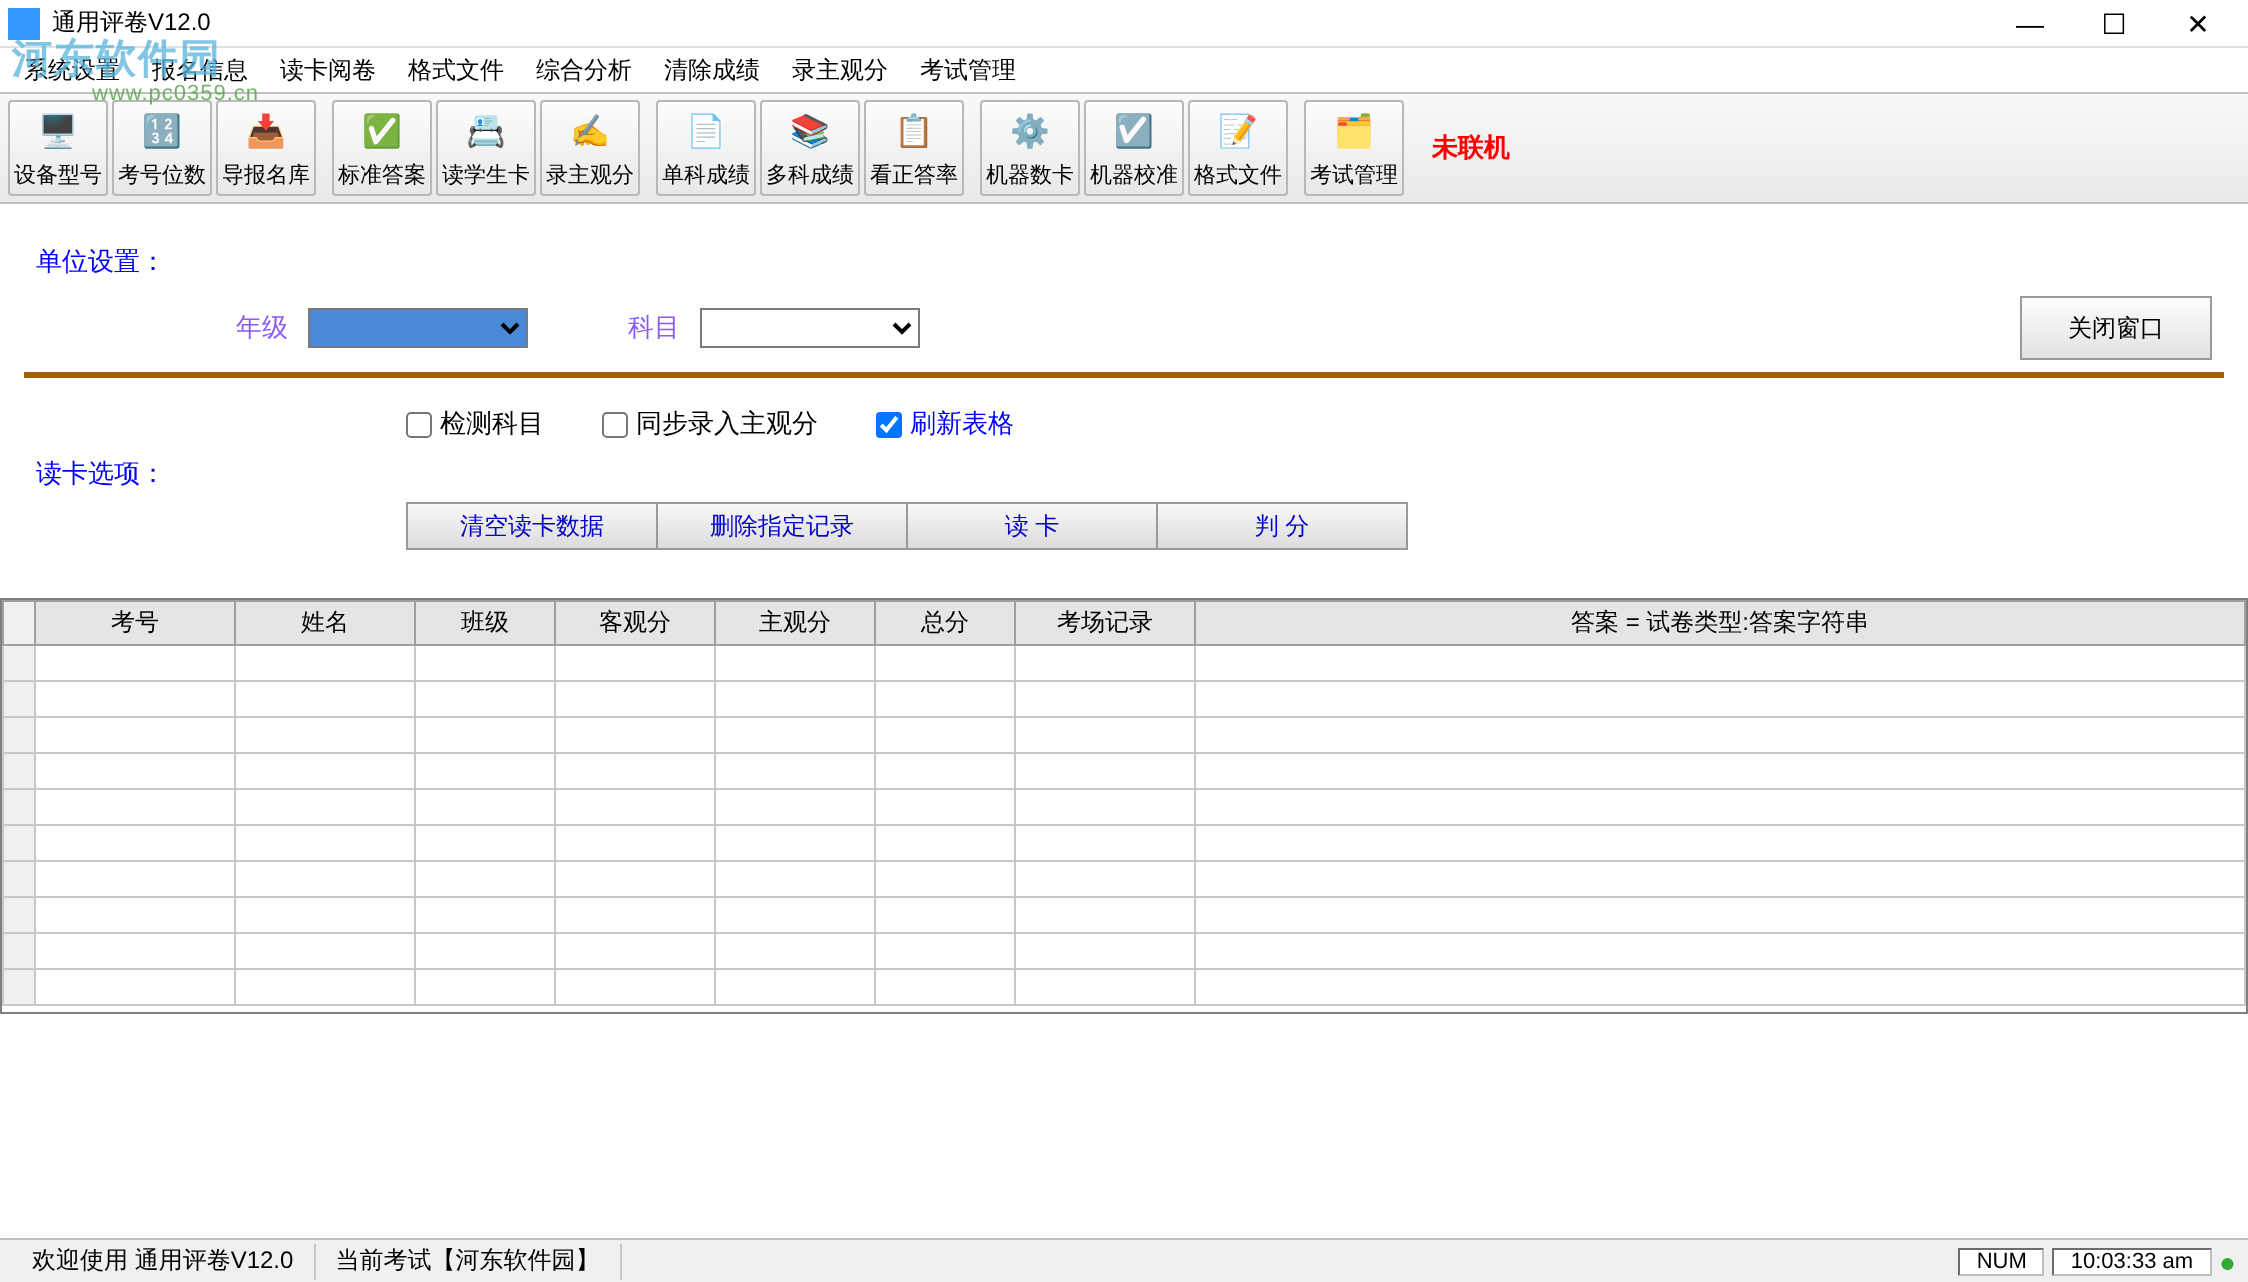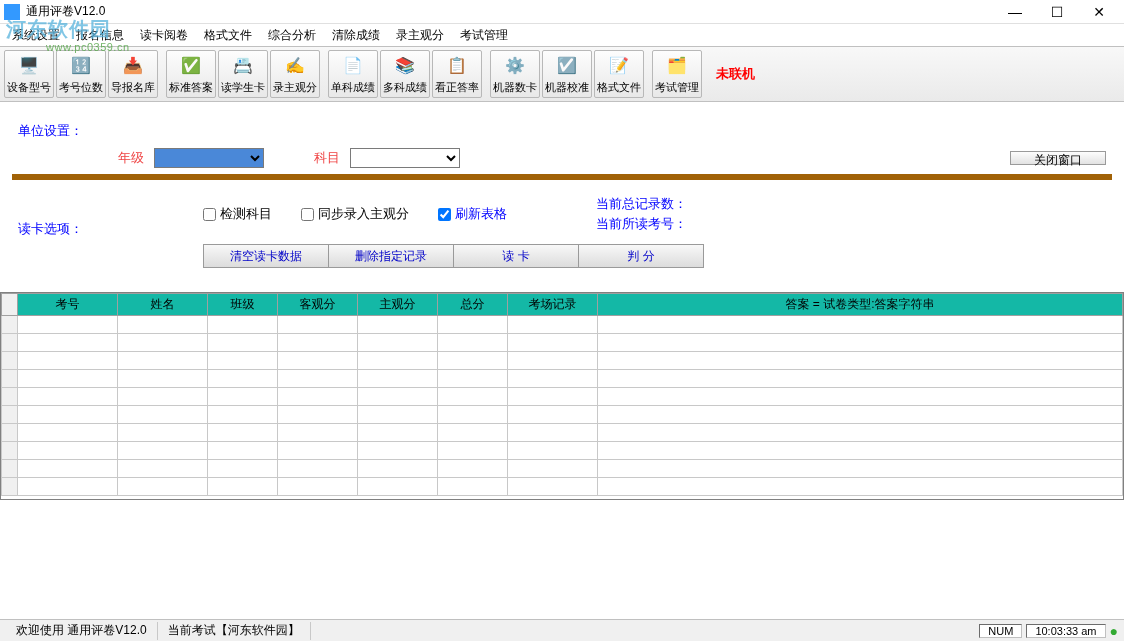--- a/index.html
+++ b/index.html
@@ -22,46 +22,46 @@
 .tool-icon { width: 24px; height: 24px; margin-bottom: 2px; display:flex; align-items:center; justify-content:center; font-size:16px; }
 .tool-label { font-size: 11px; color: #000; }
 .tool-sep { width: 4px; }
 .connection-status { color: #ff0000; font-weight: bold; margin-left: 12px; font-size: 13px; }
 
 .content { padding: 10px 12px; }
 .banner { background: #0000ff; color: #fff; padding: 8px 16px 10px 20px; border: 1px solid #0000cc; }
 .banner-title { font-size: 14px; font-weight: bold; margin-bottom: 6px; }
 .banner-desc { font-size: 12px; margin-left: 24px; }
 
-.section { padding: 10px 6px 6px 6px; border-bottom: 6px solid #a16207; }
+.section { padding: 10px 6px 6px 6px; border-bottom: 3px solid #a16207; }
 .section-label { color: #0000ff; font-size: 13px; font-weight: normal; }
 .section-row { display: flex; align-items: center; margin-top: 8px; padding-left: 100px; gap: 10px; }
-.field-label { font-size: 13px; color: #ef4444; }
+.field-label { font-size: 13px; color: #8b5cf6; }
 .combo { height: 20px; border: 1px solid #7a7a7a; background: #fff; font-size: 12px; padding: 0 2px; }
 .combo.selected { background: #4a88d8; }
-.close-btn { width: 96px; height: 14px; background: linear-gradient(#fdfdfd, #e2e2e2); border: 1px solid #9a9a9a; font-size: 12px; cursor: pointer; margin-left: auto; }
+.close-btn { width: 96px; height: 32px; background: linear-gradient(#fdfdfd, #e2e2e2); border: 1px solid #9a9a9a; font-size: 12px; cursor: pointer; margin-left: auto; }
 
 .radio-row { display: flex; align-items: center; gap: 18px; padding-left: 120px; margin-top: 8px; }
 .radio-opt { display: flex; align-items: center; gap: 4px; font-size: 13px; }
 .radio-opt input { margin: 0; }
 .red-label { color: #ff0000; }
 
 .readcard-row { display:flex; align-items:center; }
 .check-row { display: flex; align-items: center; gap: 29px; padding-left: 120px; margin-top: 4px; }
 .check-opt { display: flex; align-items: center; gap: 4px; font-size: 13px; }
 .blue-check { color: #0000ff; }
 .info-col { margin-left: 60px; font-size:13px; color:#0000ff; line-height:20px; }
 
 .action-btns { display: flex; gap: 0; padding-left: 120px; margin-top: 10px; }
-.action-btn { width: 126px; height: 24px; background: linear-gradient(#f8f8f8, #dcdcdc); border: 1px solid #9a9a9a; font-size: 12px; cursor: pointer; color: #0000c8; }
+.action-btn { width: 126px; height: 24px; background: linear-gradient(#f8f8f8, #dcdcdc); border: 1px solid #9a9a9a; font-size: 12px; cursor: pointer; color: #0000c8; margin-top: 20px; }
 .action-btn + .action-btn { margin-left: -1px; }
 
 .grid-container { margin-top: 8px; border: 1px solid #808080; height: 208px; overflow: auto; position: relative; }
 .grid { border-collapse: collapse; width: 100%; background: #fff; }
-.grid th { background: #14b8a6; border: 1px solid #a0a0a0; font-size: 12px; font-weight: normal; padding: 2px 4px; height: 18px; }
+.grid th { background: #e5e5e5; border: 1px solid #a0a0a0; font-size: 12px; font-weight: normal; padding: 2px 4px; height: 18px; }
 .grid td { border: 1px solid #c8c8c8; height: 18px; font-size: 12px; }
 .grid th.rowhead, .grid td.rowhead { width: 16px; background: #f0f0f0; }
 
 .statusbar { position: absolute; bottom: 0; left: 0; right: 0; height: 22px; background: #f0f0f0; border-top: 1px solid #c0c0c0; display: flex; align-items: center; font-size: 12px; padding: 2px 6px; }
 .status-cell { padding: 0 10px; border-right: 1px solid #c8c8c8; height: 18px; display: flex; align-items: center; }
 .status-spacer { flex: 1; }
 .status-num { border: 1px inset #c0c0c0; padding: 0 8px; background: #fff; font-size:11px; }
 .status-time { padding: 0 8px; font-size:11px; border:1px inset #c0c0c0; background:#fff; margin-left:4px; }
 .status-dot { color:#33aa33; font-size:14px; margin-left:4px; }
 </style>
@@ -179,24 +179,20 @@
               <span>检测科目</span>
             </label>
           <label class="check-opt">
               <input type="checkbox" style="">
               <span>同步录入主观分</span>
             </label>
           <label class="check-opt">
               <input type="checkbox" checked="" style="">
               <span class="blue-check">刷新表格</span>
             </label>
-          <div class="info-col">
-            <div>当前总记录数：</div>
-            <div>当前所读考号：</div>
-          </div>
         </div>
         <div class="action-btns">
           <button class="action-btn">清空读卡数据</button>
           <button class="action-btn">删除指定记录</button>
           <button class="action-btn">读  卡</button>
           <button class="action-btn">判  分</button>
         </div>
       </div>
     </div>
   </div>

